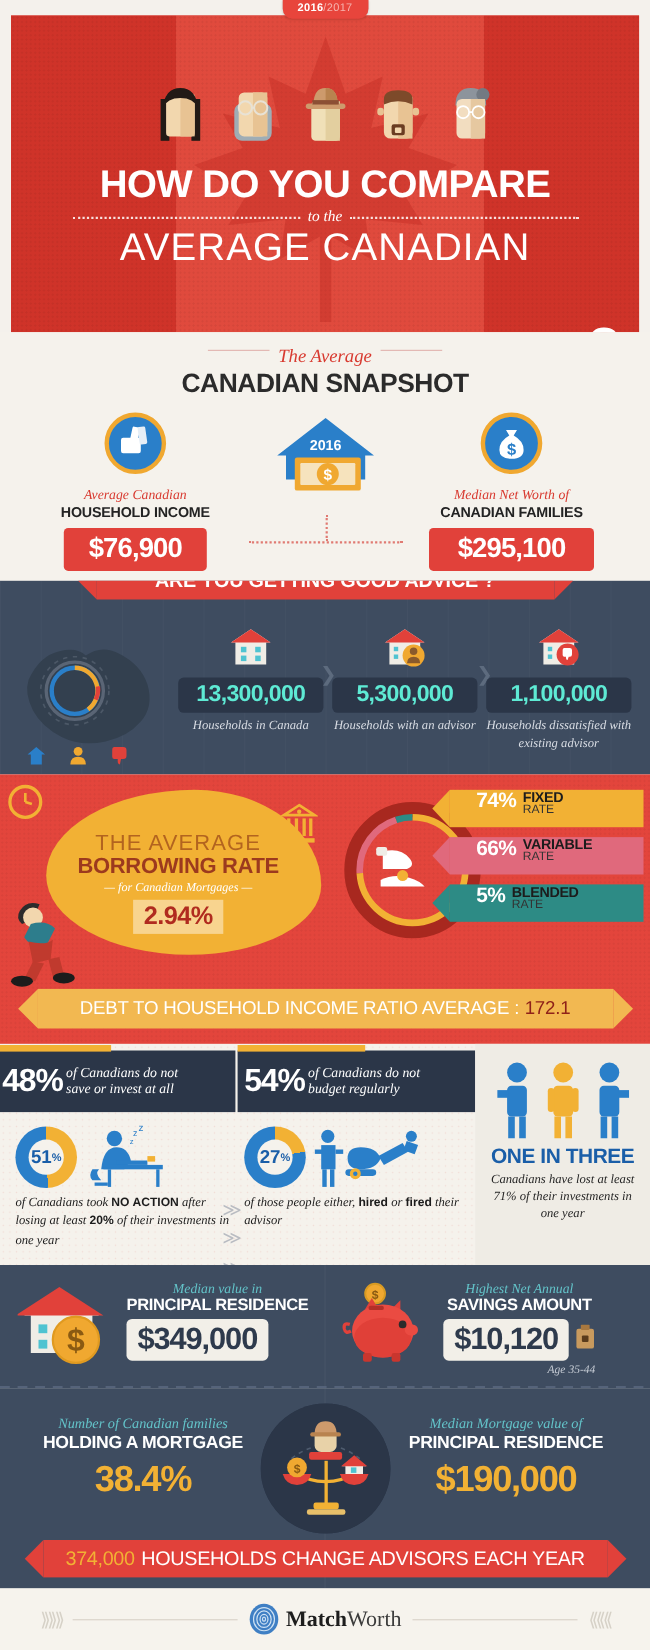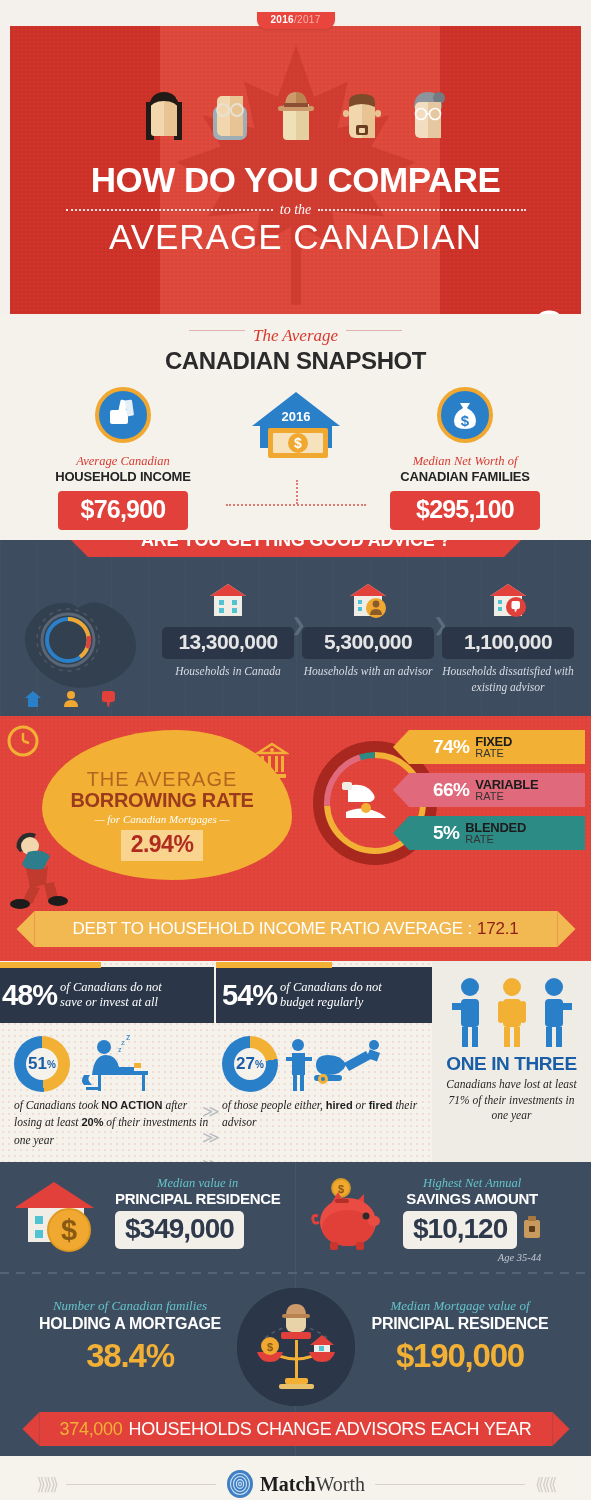--- a/index.html
+++ b/index.html
@@ -1,21 +1,21 @@
 <!DOCTYPE html>
 <html><head>
 <meta charset="utf-8">
 <style>
   * { box-sizing: border-box; margin:0; padding:0; }
   body {
     width:591px; height:1500px; margin:0 auto;
     font-family:"Liberation Sans", sans-serif;
     background:#f4f1ec; overflow:hidden; position:relative;
   }
-  .page { width:591px; height:1279px; position:relative; background:#f4f1ec;margin-top:12px; }
+  .page { width:591px; height:1279px; position:relative; background:#f4f1ec; }
 
   
   .ital { font-family:"Liberation Serif", serif; font-style:italic; }
   .center { text-align:center; }
   .dotted-bg { background-image:radial-gradient(circle, rgba(220,80,70,.16) 0.7px, transparent 0.9px); background-size:5px 5px; }
 
   
   .year-tab {
     position:absolute; left:50%; transform:translateX(-50%); top:0;
     background:#e8453c; color:#fff; padding:2px 14px 4px;
@@ -79,42 +79,42 @@
     width:416px; height:34px; background:#e1413a; color:#fff;
     font-size:18px; font-weight:bold; letter-spacing:-.2px;
     display:flex; align-items:center; justify-content:center; z-index:5;
   }
   .banner::before, .banner::after{ content:""; position:absolute; top:0; border-style:solid; }
   .banner::before{ left:-17px; border-width:17px 17px 17px 0; border-color:transparent #e1413a transparent transparent;}
   .banner::after { right:-17px; border-width:17px 0 17px 17px; border-color:transparent transparent transparent #e1413a;}
 
   .hh-row { position:absolute; top:42px; left:158px; width:425px; display:flex; align-items:flex-start; }
   .hh-col { width:140px; text-align:center; position:relative; }
-  .hh-num { background:#2b3648; color:#e5e5e5; font-size:21px; font-weight:bold; border-radius:5px;
+  .hh-num { background:#2b3648; color:#5eead4; font-size:21px; font-weight:bold; border-radius:5px;
             padding:3px 4px 5px; margin:3px 4px 0; letter-spacing:-.6px;}
   .hh-cap { font-size:11.5px; color:#d9dde4; margin-top:5px; line-height:1.35; padding:0 4px;}
   .chev { position:absolute; color:#5d6b7e; font-size:18px; top:32px; }
 
   .map-wrap { position:absolute; left:14px; top:44px; width:136px; height:120px; }
   .mini-icons { position:absolute; left:24px; top:150px; display:flex; gap:20px; }
 
   
   .borrow { position:absolute; top:704px; left:0; width:591px; height:245px; background:#e3453c; overflow:hidden;}
   .borrow .tex { position:absolute; inset:0; background-image:radial-gradient(circle, rgba(0,0,0,.045) .8px, transparent 1px); background-size:4px 4px;}
   .blob { position:absolute; left:42px; top:14px; width:250px; height:150px; background:#f2b134;
           border-radius:54% 46% 48% 52% / 52% 58% 42% 48%; }
   .blob-txt { position:absolute; left:62px; top:52px; width:200px; text-align:center; }
   .bt1 { font-size:20px; color:#b3641f; font-weight:300; letter-spacing:1px;}
   .bt2 { font-size:20px; color:#9c3a1e; font-weight:bold; letter-spacing:-.3px; margin-top:-2px;}
   .bt3 { font-size:11px; color:#fff; font-style:italic; font-family:"Liberation Serif",serif; margin-top:1px;}
   .bt4 { display:inline-block; margin-top:5px; background:rgba(255,255,255,.45); color:#b02b1f;
          font-size:23px; font-weight:bold; padding:1px 10px 3px; letter-spacing:-.5px;}
 
   .rate-rows { position:absolute; right:6px; top:14px; width:176px;}
-  .rate { position:relative; height:34px; margin-bottom:9px; display:flex; align-items:center; padding-left:24px; }
+  .rate { position:relative; height:34px; margin-bottom:9px; display:flex; align-items:flex-start; padding-left:24px; }
   .rate::before { content:""; position:absolute; left:-16px; top:0; border-style:solid; border-width:17px 16px 17px 0;}
   .r-fixed { background:#f2b134; } .r-fixed::before { border-color:transparent #f2b134 transparent transparent; }
   .r-var   { background:#e0697c; } .r-var::before   { border-color:transparent #e0697c transparent transparent; }
   .r-blend { background:#2d8b85; } .r-blend::before { border-color:transparent #2d8b85 transparent transparent; }
   .r-pct { color:#fff; font-size:19px; font-weight:bold; margin-right:6px; letter-spacing:-.6px;}
   .r-lab { line-height:1.02; }
   .r-lab b { display:block; font-size:13px; color:#1c1c1c; letter-spacing:-.3px;}
   .r-lab span { display:block; font-size:11px; color:#333; }
 
   .donut-wrap { position:absolute; left:310px; top:22px; }

